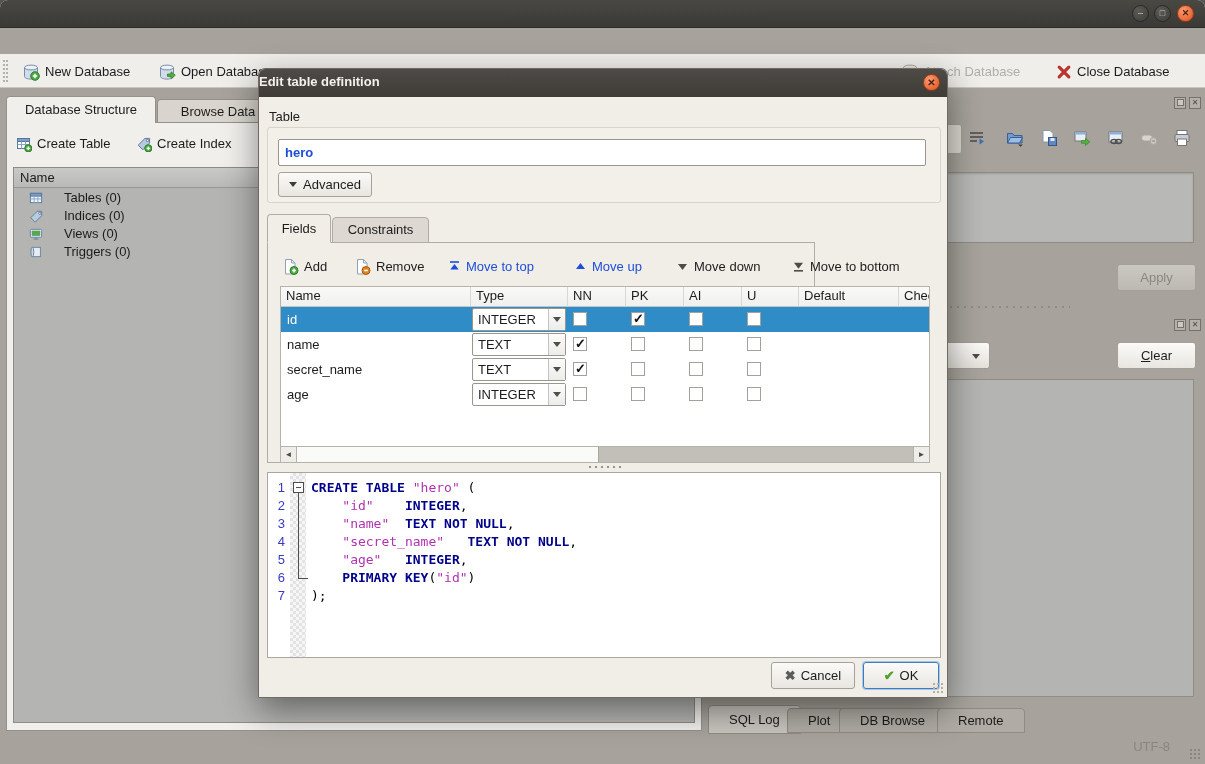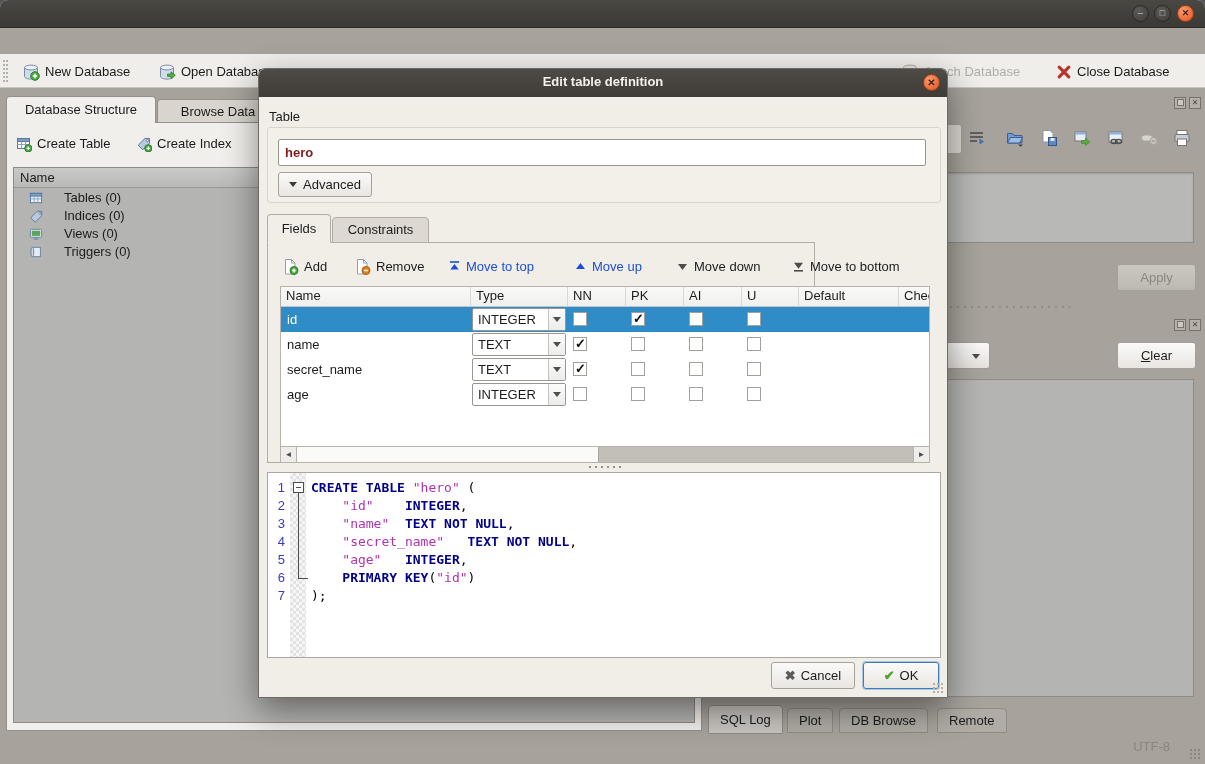--- a/index.html
+++ b/index.html
@@ -59,39 +59,39 @@
  background:linear-gradient(#fbfaf8,#e9e6e1);cursor:pointer}
 #btn-apply{left:1117px;top:264px;width:79px;background:linear-gradient(#cbc7c1,#bcb8b2);color:#8b8780;cursor:default}
 #splitdots{position:absolute;left:950px;top:306px;width:120px;height:3px;
  background:repeating-linear-gradient(90deg,#8f8b85 0 2px,transparent 2px 7px);background-size:100% 2px;background-repeat:no-repeat}
 #log-combo{position:absolute;left:860px;top:342px;width:130px;height:27px;border:1px solid #a19d95;border-radius:3px;background:linear-gradient(#fbfaf8,#e4e1db);cursor:pointer}
 #log-combo::after{content:'';position:absolute;right:9px;top:11px;border:4px solid transparent;border-top:5px solid #4e4b45}
 #btn-clear{left:1117px;top:342px;width:79px}
 #log-area{position:absolute;left:754px;top:379px;width:440px;height:318px;background:#b4b4b2;border:1px solid #8f8b85}
 
 
-.btab{position:absolute;top:708px;height:25px;line-height:23px;padding:0 11px;border:1px solid #8f8b85;border-radius:4px 4px 0 0;background:#b0aca5;cursor:pointer;white-space:nowrap}
+.btab{position:absolute;top:708px;height:25px;line-height:23px;padding:0 20px;border:1px solid #8f8b85;border-radius:4px 4px 0 0;background:#b0aca5;cursor:pointer;white-space:nowrap}
 .btab.active{top:705px;height:29px;line-height:28px;background:#c9c5bf}
 #bt-0{left:708px}#bt-1{left:787px}#bt-2{left:839px}#bt-3{left:937px}
 #encoding{position:absolute;right:35px;top:739px;color:#8a867f}
 #wingrip{position:absolute;right:4px;bottom:4px;width:12px;height:12px;
  background:radial-gradient(circle,#8a867f 1px,transparent 1.2px);background-size:4px 4px}
 
 
 #dialog{position:absolute;left:258px;top:68px;width:690px;height:630px;background:#f1eee8;
  border:1px solid #6f6b64;border-radius:7px 7px 0 0;box-shadow:0 12px 34px rgba(0,0,0,.45);z-index:50}
 #dlg-titlebar{position:absolute;left:0;top:0;width:100%;height:28px;background:linear-gradient(#4e4a45,#3f3c37);border-radius:6px 6px 0 0}
-#dlg-title{position:absolute;width:100%;top:5px;text-align:center;color:#f4f1ec;font-weight:bold}
+#dlg-title{position:absolute;width:100%;top:5px;color:#f4f1ec;font-weight:bold}
 #dlg-close{position:absolute;right:7px;top:5px;width:17px;height:17px;border-radius:50%;
  background:radial-gradient(circle at 35% 30%,#f79b72,#e0531f);border:1px solid #a33c12;
  color:#4f1d07;font-weight:bold;font-size:10px;line-height:15px;text-align:center;cursor:pointer}
 #lbl-table{position:absolute;left:10px;top:40px}
 #groupbox{position:absolute;left:8px;top:58px;width:674px;height:76px;border:1px solid #d8d4cc;border-radius:3px;background:#f3f0ea}
 #table-name{position:absolute;left:19px;top:70px;width:648px;height:27px;border:1px solid #9a968e;border-radius:2px;
- background:#fff;font-family:"Liberation Sans",sans-serif;font-size:13px;font-weight:bold;padding:0 6px;color:#7f1d1d}
+ background:#fff;font-family:"Liberation Sans",sans-serif;font-size:13px;font-weight:bold;padding:0 6px;color:#1d4ed8}
 #btn-advanced{left:19px;top:103px;width:94px;height:25px;line-height:23px}
 #btn-advanced .arr{display:inline-block;margin-right:6px;border:4px solid transparent;border-top:5px solid #3d3b37;transform:translateY(2px)}
 
 .ftab{position:absolute;border:1px solid #b1ada5;border-radius:4px 4px 0 0;text-align:center;cursor:pointer}
 #ftab-fields{left:8px;top:145px;width:64px;height:29px;line-height:27px;background:#f1eee8;border-bottom-color:#f1eee8;z-index:3}
 #ftab-constraints{left:73px;top:148px;width:97px;height:26px;line-height:24px;background:#ddd9d2}
 #fields-panel{position:absolute;left:8px;top:173px;width:548px;height:221px;border:1px solid #b1ada5;background:#f1eee8}
 
 .fact{position:absolute;top:10px;height:26px;line-height:26px;white-space:nowrap;cursor:pointer;color:#1c1c1c}
 .fact .lbl{margin-left:5px;vertical-align:middle}

